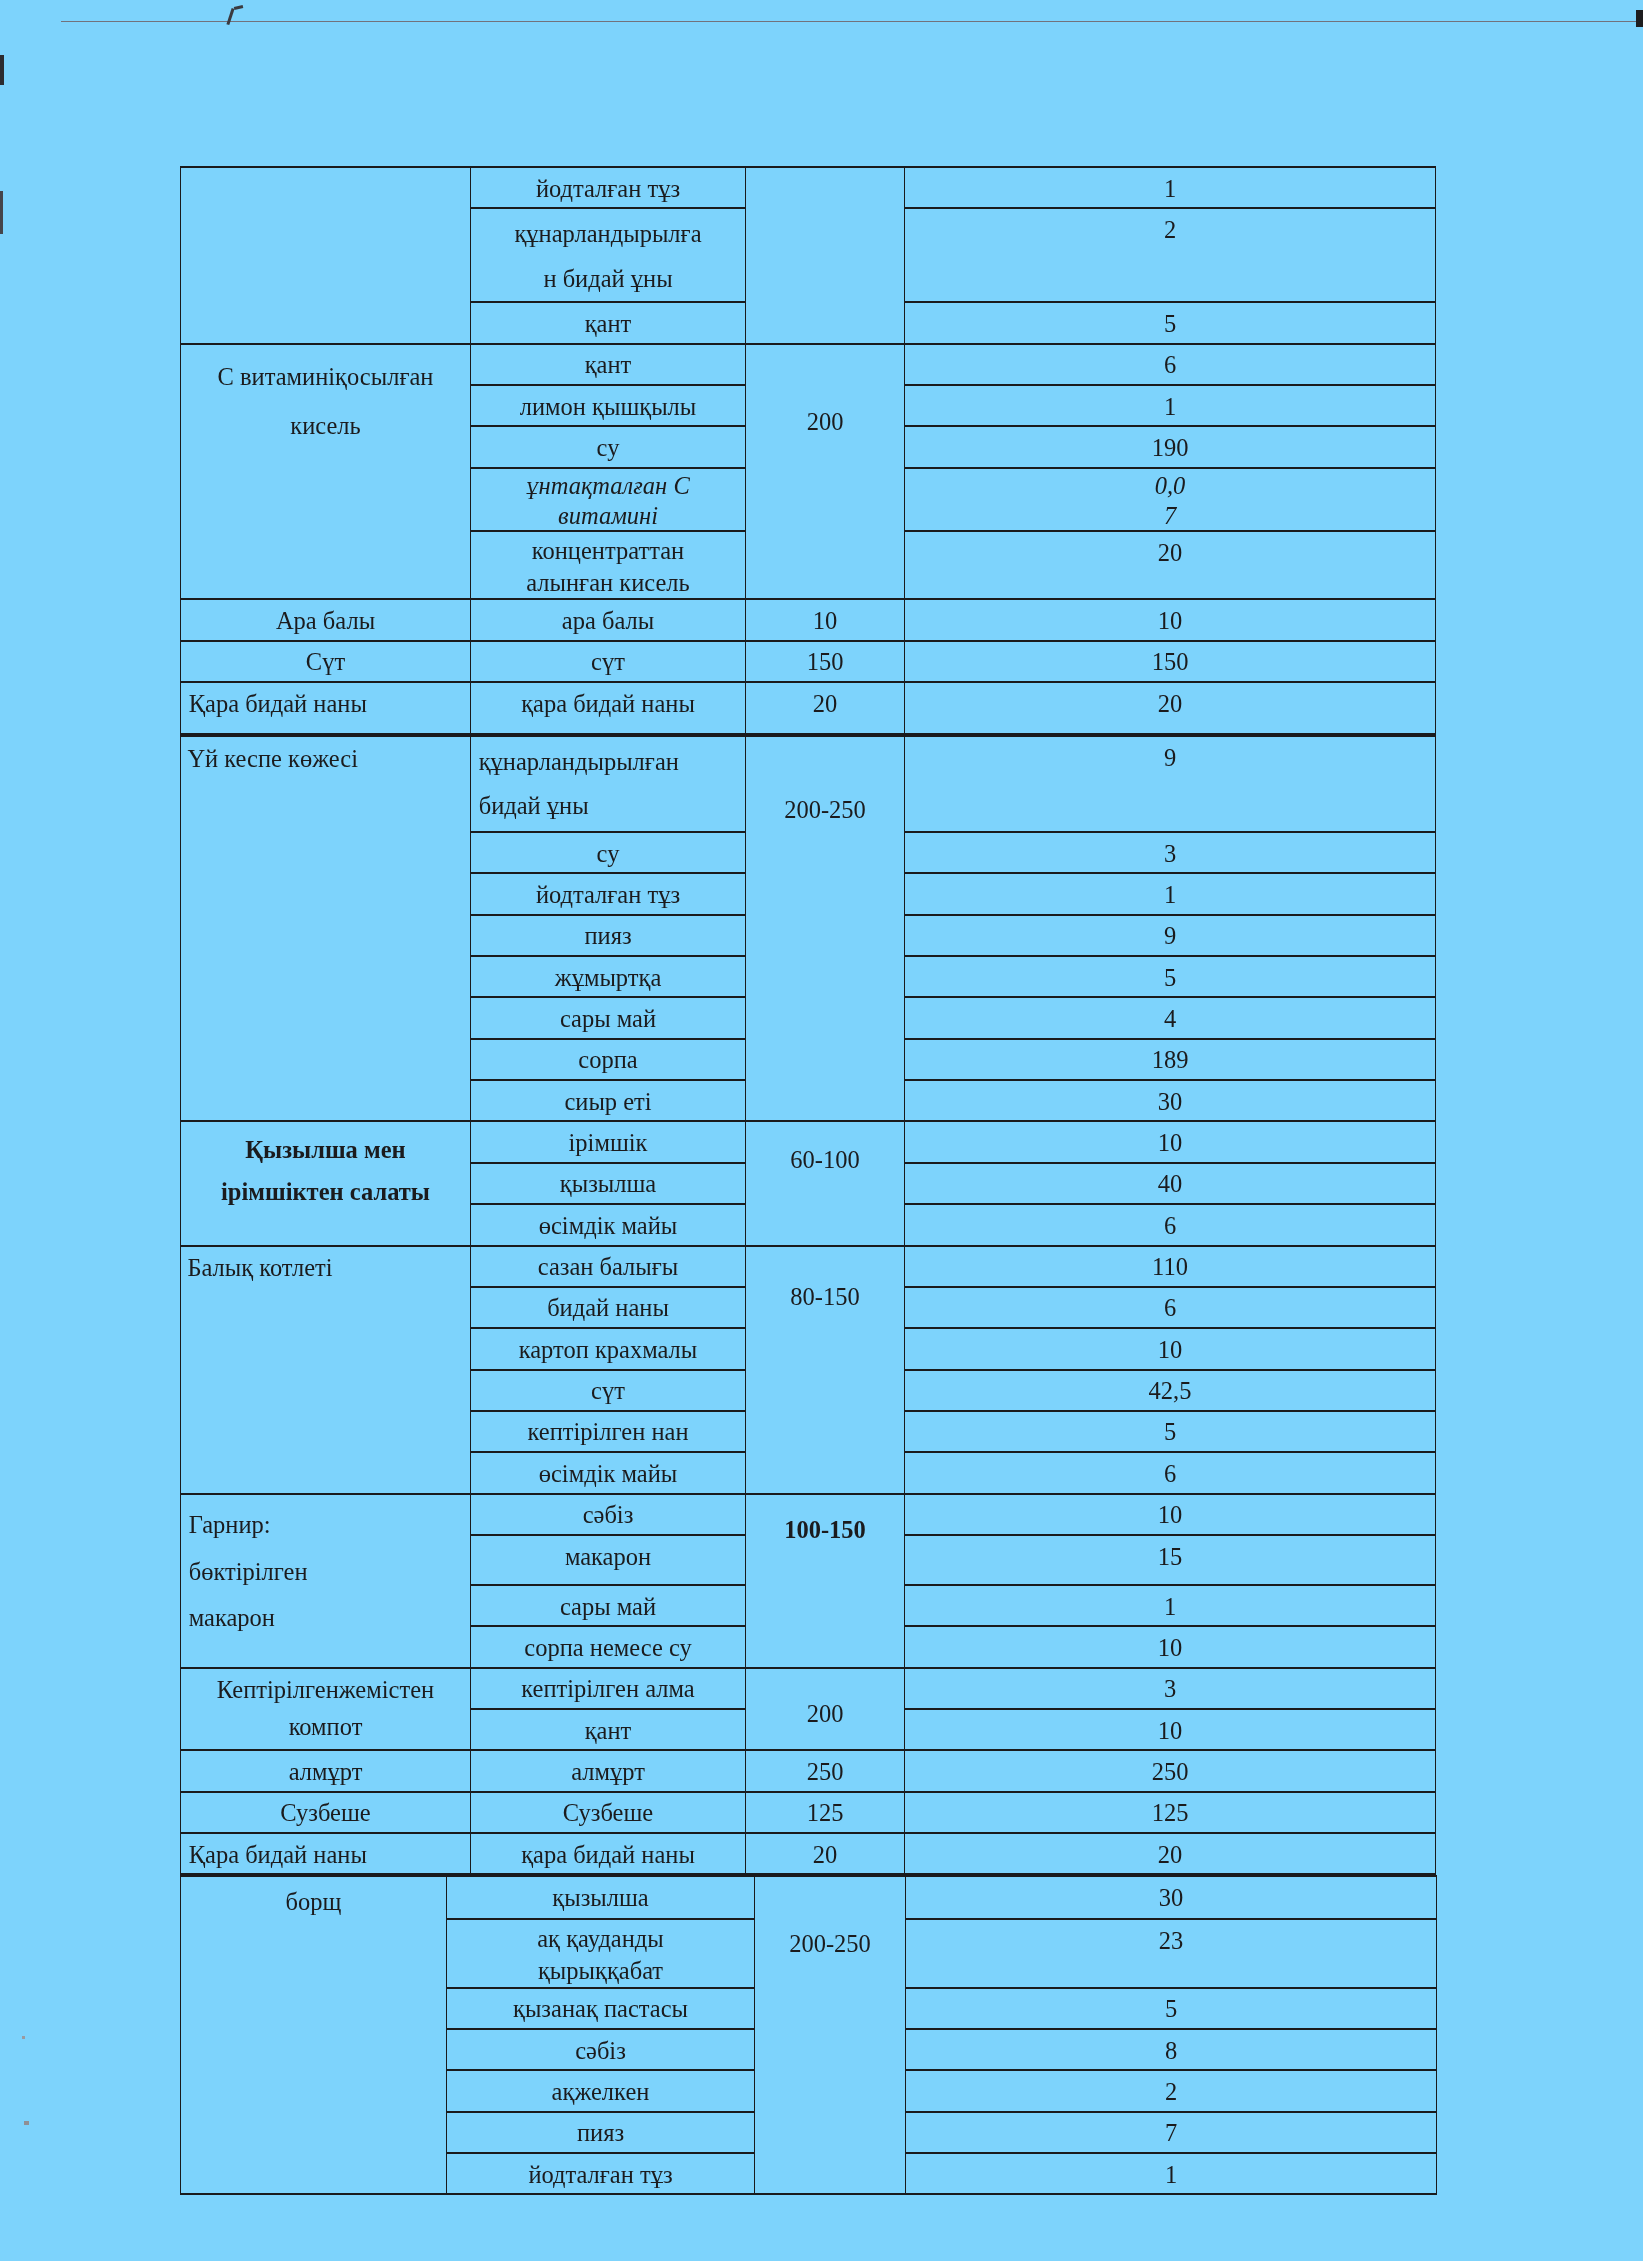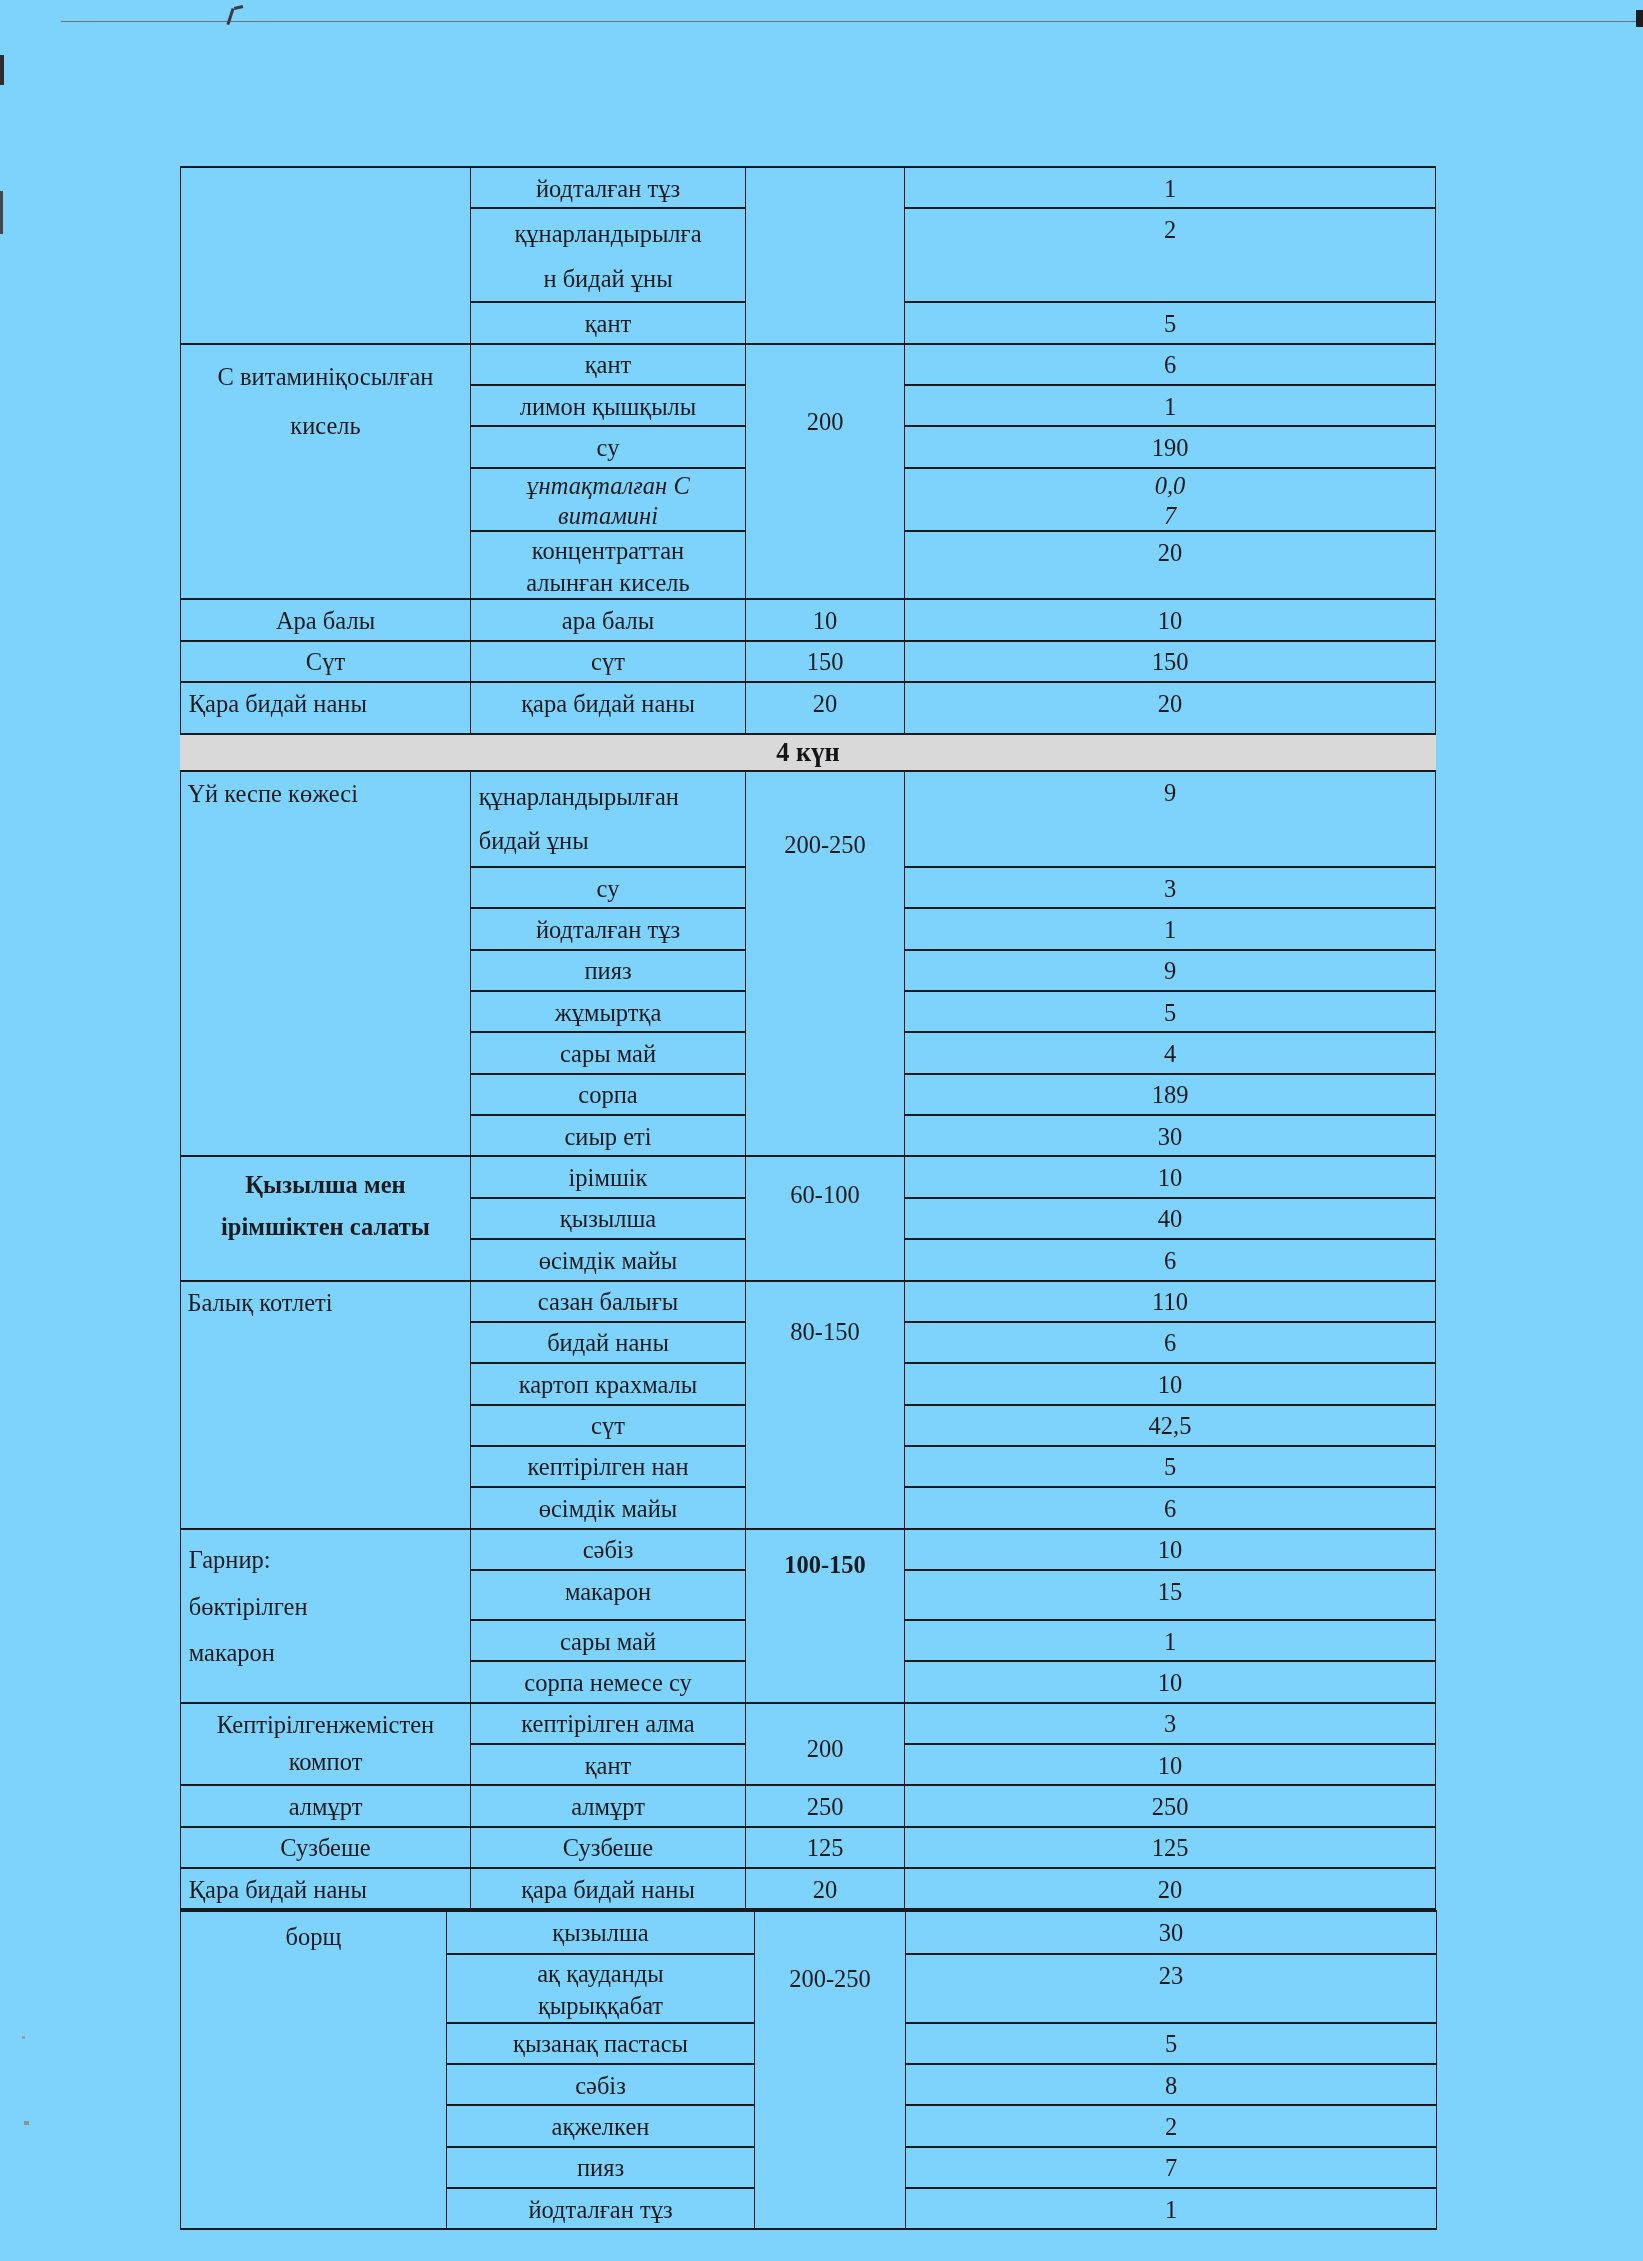--- a/index.html
+++ b/index.html
@@ -157,21 +157,20 @@
       </tr>
       <tr style="height:52px">
         <td class="dish al">Қара бидай наны</td>
         <td>қара бидай наны</td>
         <td class="portion">20</td>
         <td>20</td>
       </tr>
     </tbody>
       </table>
 
-    <div class="day-band">4 күн</div>
 
     <table class="menu">
       <colgroup>
           <col style="width:290px">
           <col style="width:275px">
           <col style="width:159px">
           <col style="width:531px">
         </colgroup>
       <tbody>
           <tr style="height:96px">

